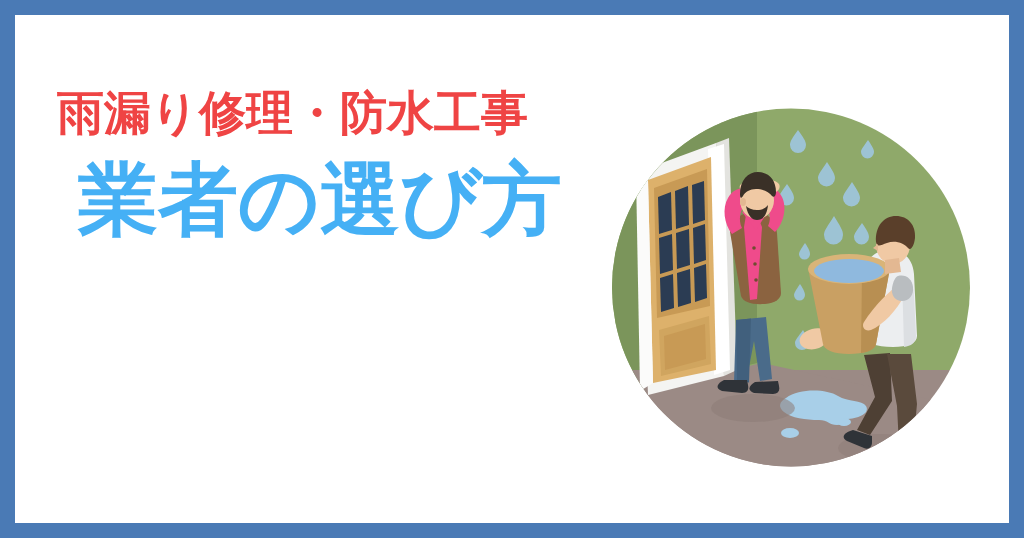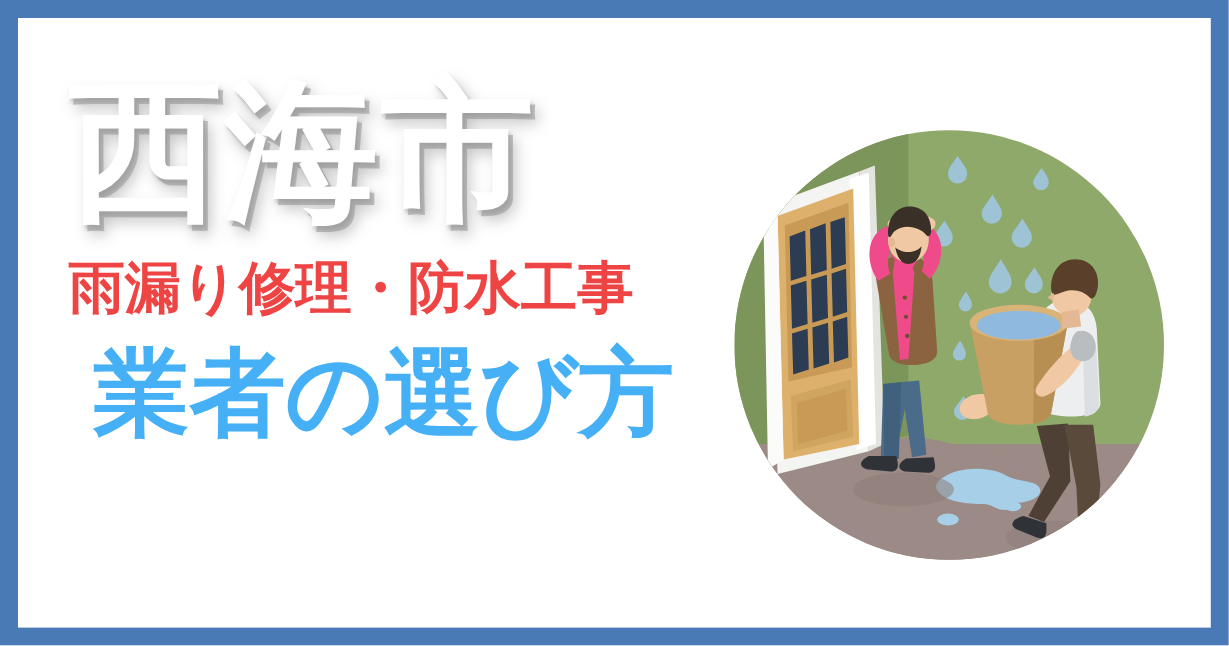--- a/index.html
+++ b/index.html
@@ -87,21 +87,20 @@
   }
   #illustration svg { display: block; width: 100%; height: 100%; }
 </style>
 </head>
 <body>
 
 <div id="banner" style="--frame: #4a7ab5;">
   <div id="canvas" style="background: rgb(255, 255, 255);">
 
     <div id="text-block">
-      <div id="main-title" style="color: rgb(255, 255, 255);">西海市</div>
       <div id="subtitle" style="color: #ef4444;">雨漏り修理・防水工事</div>
       <div id="tagline" style="color: rgb(69, 176, 245); margin-left: 25px;">業者の選び方</div>
     </div>
 
     <div id="illustration">
       <svg viewBox="0 0 358 359" xmlns="http://www.w3.org/2000/svg" aria-hidden="true">
         <defs>
           <clipPath id="circleClip">
             <circle cx="179" cy="179.5" r="179"></circle>
           </clipPath>

